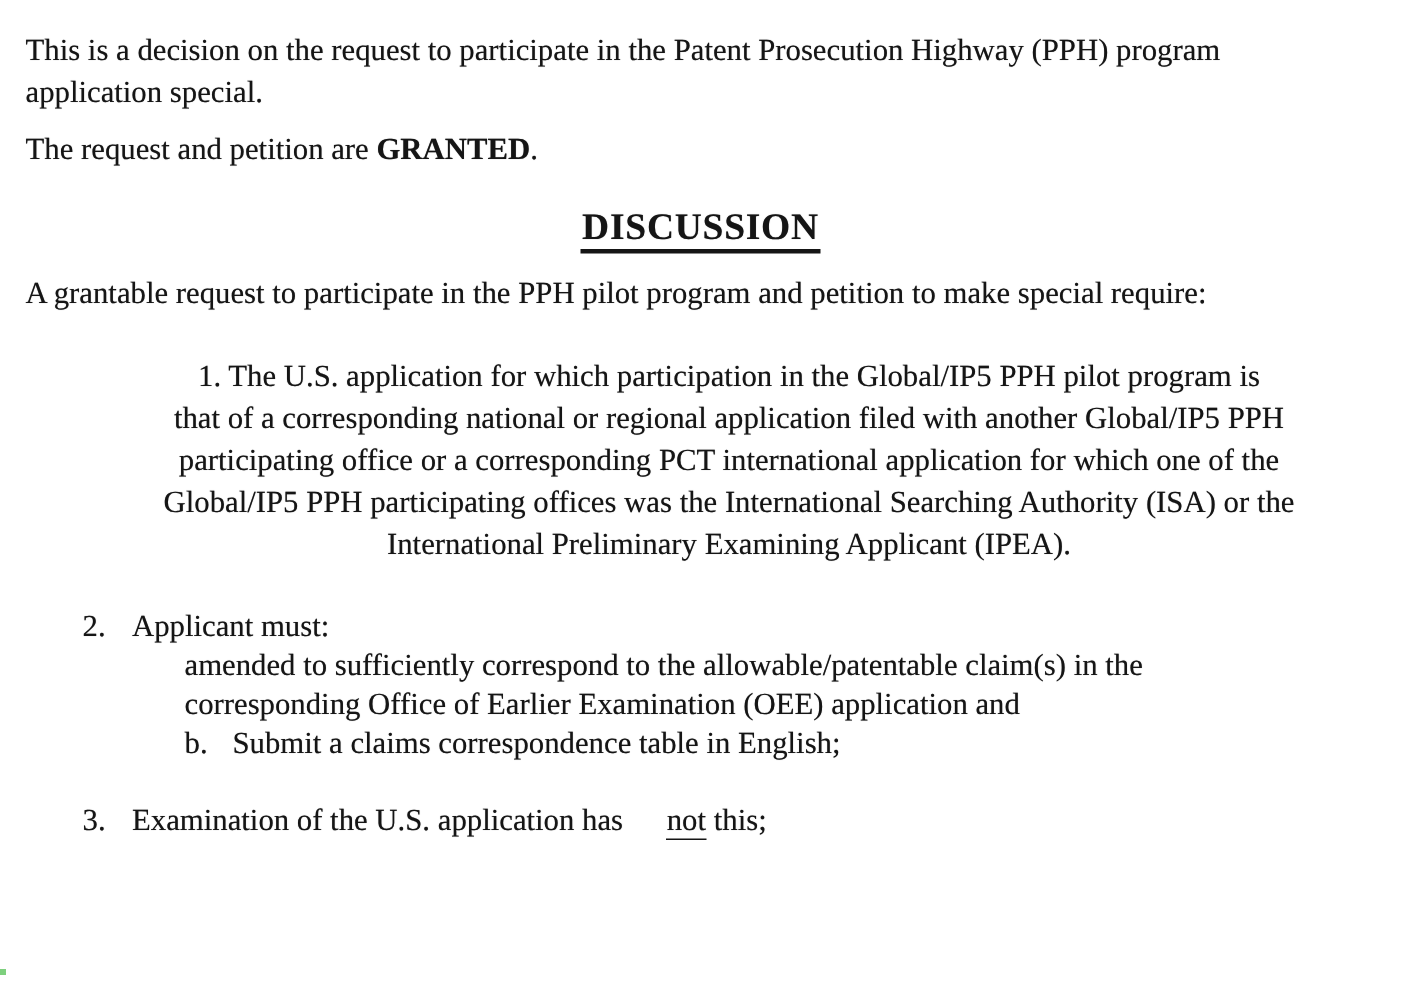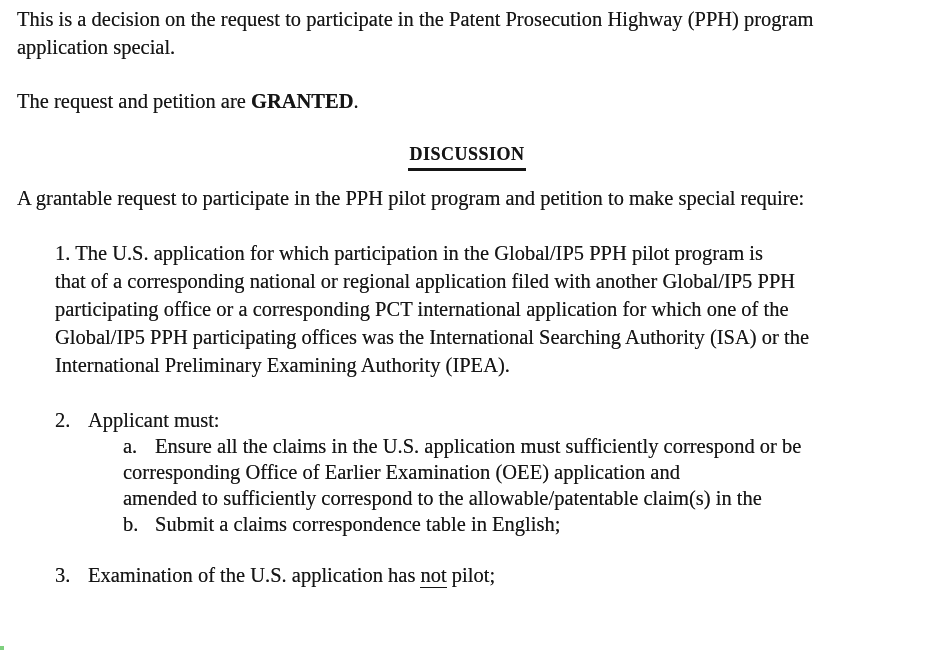--- a/index.html
+++ b/index.html
@@ -8,45 +8,45 @@
     background: #ffffff;
     overflow: hidden;
     position: relative;
     font-family: "Liberation Serif", "DejaVu Serif", serif;
     color: #151515;
   }
   .doc {
     position: absolute;
     left: 17px; top: 0;
     width: 900px;
-    padding-top: 5px;
+    padding-top: 20px;
     font-size: 20.5px;
     line-height: 28px;
     text-shadow: 0 0 0.5px rgba(0,0,0,0.55);
   }
   .line { white-space: pre; }
-  .para-granted { margin-top: 26px; }
+  .para-granted { margin-top: 10px; }
   .heading-wrap { margin-top: 24px; text-align: center; line-height: 28px; }
   .heading {
     display: inline-block;
     font-weight: bold;
-    font-size: 18px;
+    font-size: 25px;
     letter-spacing: 0.5px;
     border-bottom: 3px solid #151515;
     padding: 0 1px 0px 1px;
   }
   .intro { margin-top: 13px; }
-  .item1 { margin-top: 27px; margin-left: 38px; }
+  .item1 { margin-top: 27px; margin-left: 38px; text-align: center; }
   .item2 { margin-top: 28px; margin-left: 38px; line-height: 26px; }
   .item3 { margin-top: 24px; margin-left: 38px; }
   .num-marker { display: inline-block; width: 33px; }
   .sub-block { margin-left: 68px; }
   .letter-marker { display: inline-block; width: 32px; }
   .bold { font-weight: bold; }
-  .u-word { border-bottom: 1.5px solid #151515; padding-bottom: 0.5px; }
+  .u-word { border-bottom: 1.5px solid #151515; padding-bottom: 0.5px; margin-left: 24px; }
   .scan-artifact {
     position: absolute;
     left: 0px; top: 646px;
     width: 4px; height: 4px;
   }
 </style>
 </head>
 <body>
 
 <div class="doc">
@@ -62,30 +62,29 @@
     <span class="heading">DISCUSSION</span>
   </div>
 
   <div class="intro line">A grantable request to participate in the PPH pilot program and petition to make special require:</div>
 
   <div class="item1">
     <div class="line">1. The U.S. application for which participation in the Global/IP5 PPH pilot program is</div>
     <div class="line">that of a corresponding national or regional application filed with another Global/IP5 PPH</div>
     <div class="line">participating office or a corresponding PCT international application for which one of the</div>
     <div class="line">Global/IP5 PPH participating offices was the International Searching Authority (ISA) or the</div>
-    <div class="line">International Preliminary Examining Authority (IPEA).</div>
+    <div class="line">International Preliminary Examining Applicant (IPEA).</div>
   </div>
 
   <div class="item2">
     <div class="line"><span class="num-marker">2.</span><span>Applicant must:</span></div>
     <div class="sub-block">
-      <div class="line"><span class="letter-marker">a.</span><span>Ensure all the claims in the U.S. application must sufficiently correspond or be</span></div>
+      <div class="line">amended to sufficiently correspond to the allowable/patentable claim(s) in the</div>
       <div class="line">corresponding Office of Earlier Examination (OEE) application and</div>
-      <div class="line">amended to sufficiently correspond to the allowable/patentable claim(s) in the</div>
       <div class="line"><span class="letter-marker">b.</span><span>Submit a claims correspondence table in English;</span></div>
     </div>
   </div>
 
-  <div class="item3 line"><span class="num-marker">3.</span><span>Examination of the U.S. application has </span><span class="u-word">not</span><span> pilot;</span></div>
+  <div class="item3 line"><span class="num-marker">3.</span><span>Examination of the U.S. application has </span><span class="u-word">not</span><span> this;</span></div>
 
 </div>
 
 <div class="scan-artifact" style="background: rgb(126, 208, 126);"></div>
 
 </body></html>

